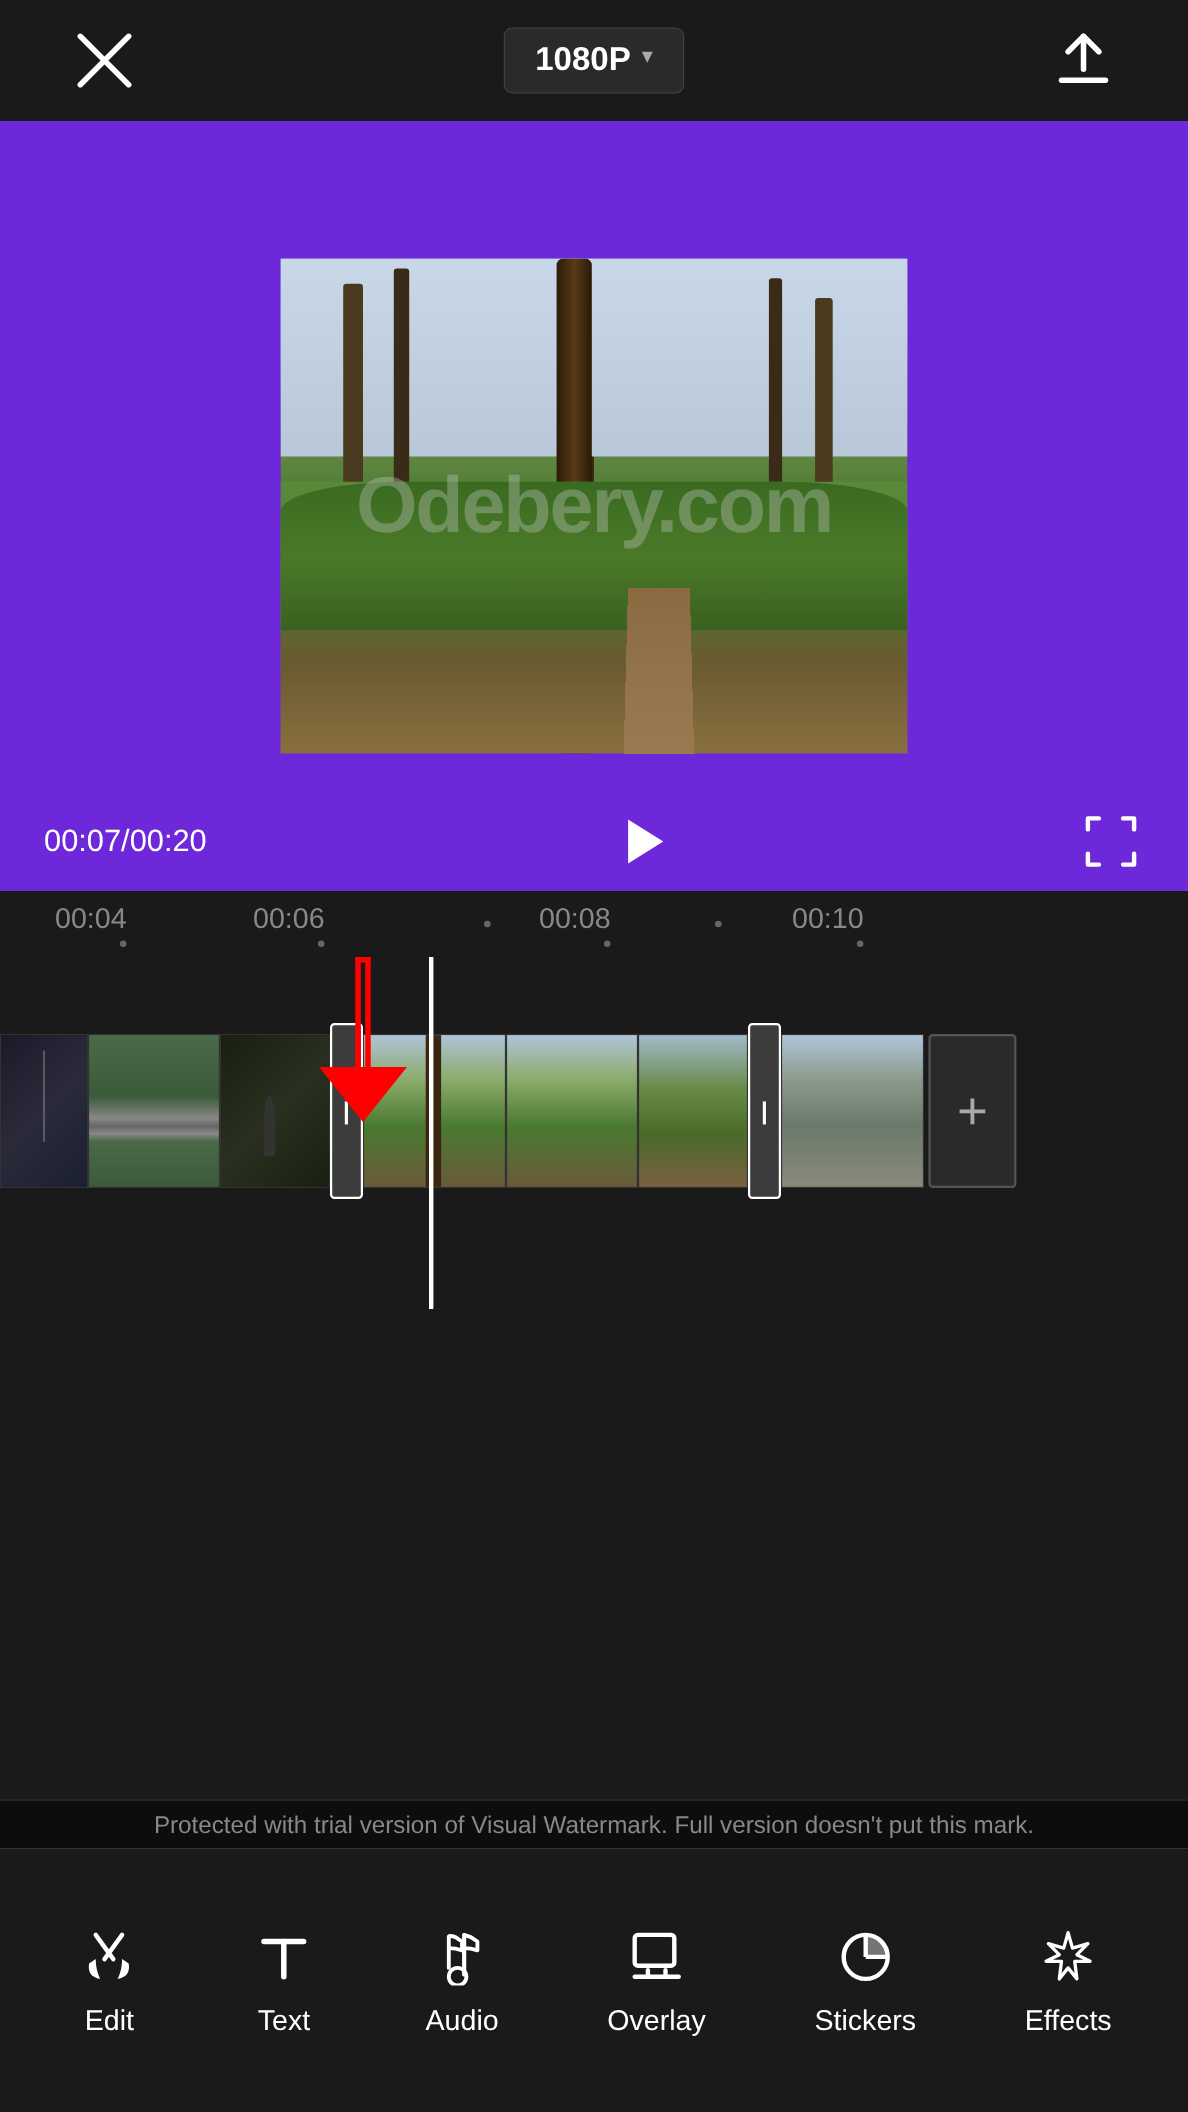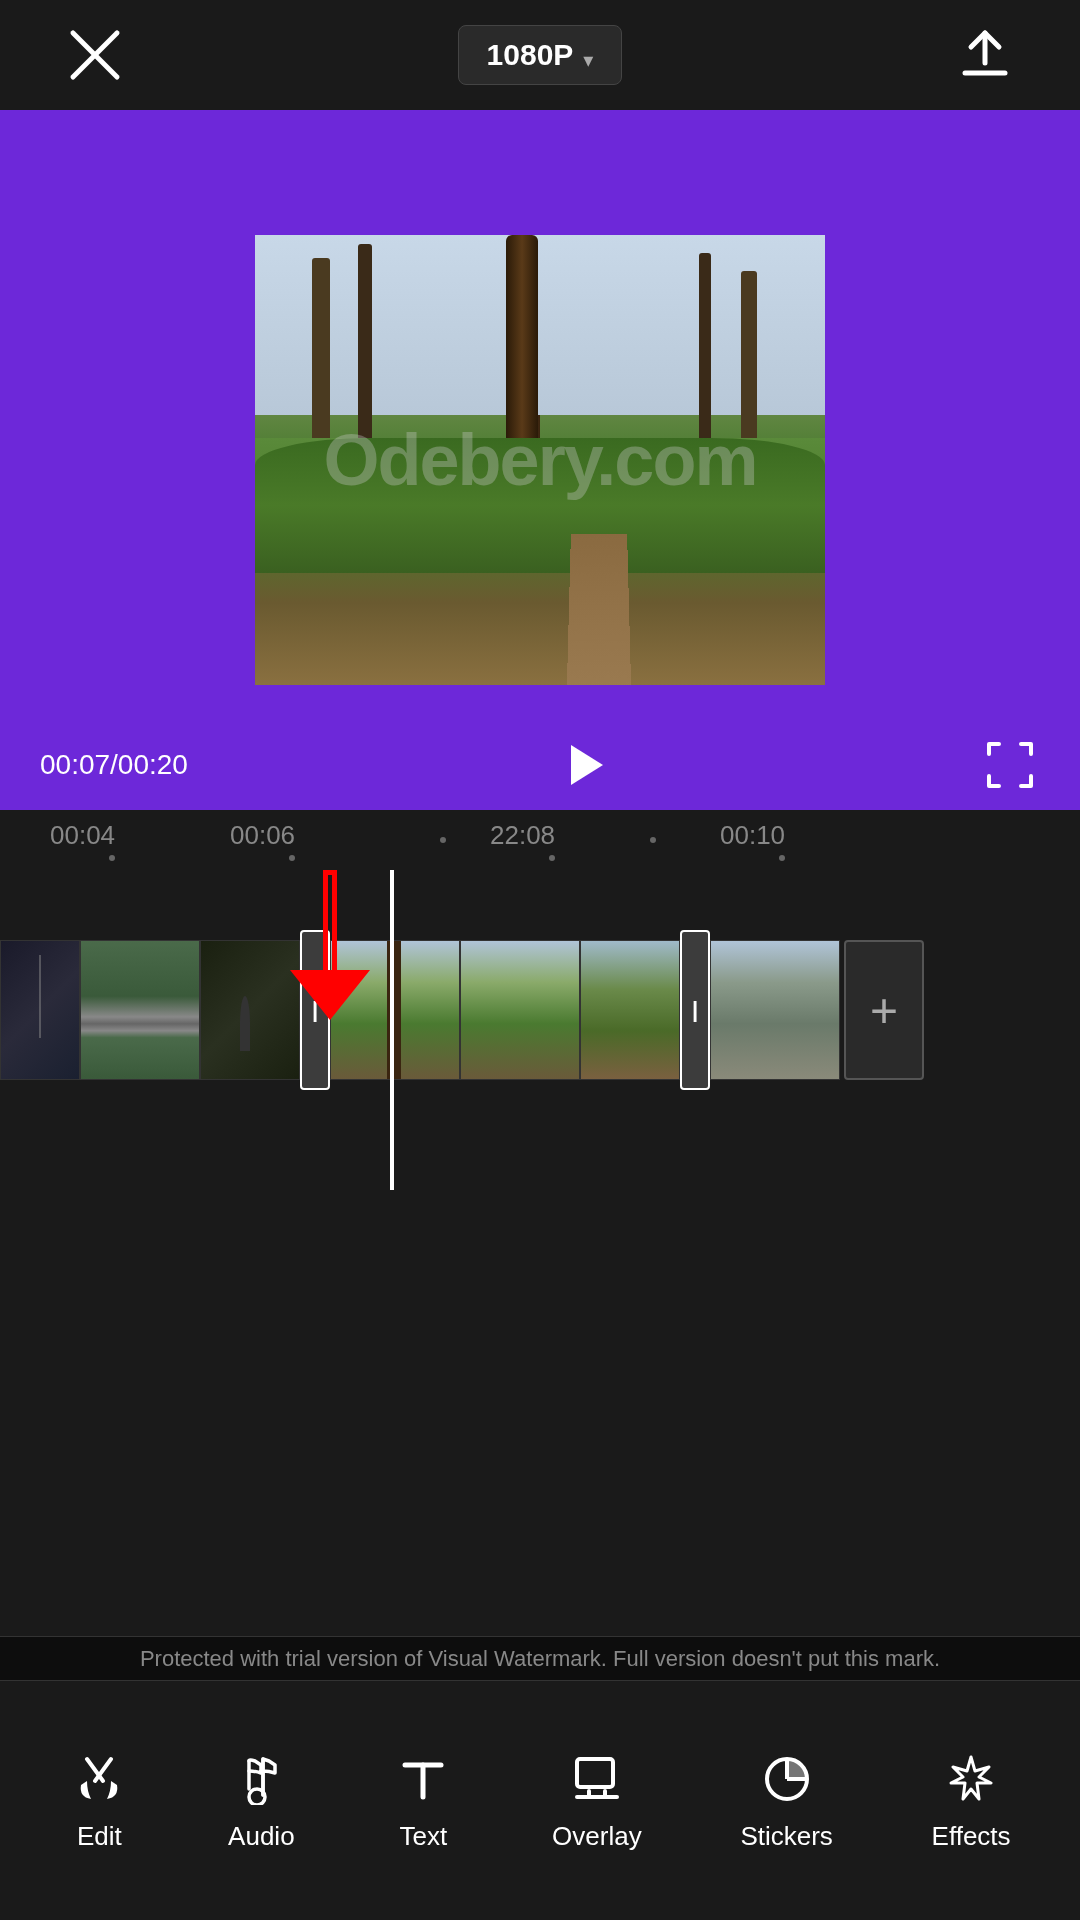--- a/index.html
+++ b/index.html
@@ -36,21 +36,21 @@
       justify-content: center;
       cursor: pointer;
     }
 
     .resolution-badge {
       background-color: #2a2a2a;
       border: 1px solid #444;
       border-radius: 8px;
       padding: 12px 28px;
       display: flex;
-      align-items: flex-end;
+      align-items: flex-start;
       gap: 10px;
       cursor: pointer;
     }
 
     .resolution-text {
       font-size: 30px;
       font-weight: 600;
       color: #ffffff;
     }
 
@@ -479,21 +479,21 @@
         <div class="ruler-dot"></div>
       </div>
       <div class="ruler-mark" style="left: 230px;">
         <span class="ruler-time">00:06</span>
         <div class="ruler-dot"></div>
       </div>
       <div class="ruler-mark" style="left: 440px;">
         <div class="ruler-dot"></div>
       </div>
       <div class="ruler-mark" style="left: 490px;">
-        <span class="ruler-time">22:08</span>
+        <span class="ruler-time">00:08</span>
         <div class="ruler-dot"></div>
       </div>
       <div class="ruler-mark" style="left: 650px;">
         <div class="ruler-dot"></div>
       </div>
       <div class="ruler-mark" style="left: 720px;">
         <span class="ruler-time">00:10</span>
         <div class="ruler-dot"></div>
       </div>
     </div>
@@ -566,48 +566,48 @@
     <div class="toolbar-item">
       <div class="toolbar-icon">
         <svg width="52" height="52" viewBox="0 0 52 52">
           <line x1="14" y1="6" x2="30" y2="28" stroke="#fff" stroke-width="4" stroke-linecap="round"></line>
           <line x1="38" y1="6" x2="22" y2="28" stroke="#fff" stroke-width="4" stroke-linecap="round"></line>
           <path d="M8,32 Q6,44 18,46 Q14,38 14,28 Z" fill="#fff"></path>
           <path d="M44,32 Q46,44 34,46 Q38,38 38,28 Z" fill="#fff"></path>
         </svg>
       </div>
       <span class="toolbar-label">Edit</span>
+    </div>
+
+    <div class="toolbar-item">
+      <div class="toolbar-icon">
+        <svg width="52" height="52" viewBox="0 0 52 52">
+          <line x1="8" y1="12" x2="44" y2="12" stroke="#fff" stroke-width="5" stroke-linecap="round"></line>
+          <line x1="26" y1="12" x2="26" y2="44" stroke="#fff" stroke-width="5" stroke-linecap="round"></line>
+        </svg>
+      </div>
+      <span class="toolbar-label">Text</span>
     </div>
 
     <div class="toolbar-item">
       <div class="toolbar-icon">
         <svg width="52" height="52" viewBox="0 0 52 52">
           <path d="M28,6 L28,42 M28,6 Q28,6 34,8 L40,12 L40,20 Q34,18 28,18" stroke="#fff" stroke-width="3.5" fill="none" stroke-linecap="round" stroke-linejoin="round"></path>
           <circle cx="22" cy="44" r="8" stroke="#fff" stroke-width="3.5" fill="none"></circle>
           <line x1="28" y1="42" x2="28" y2="6" stroke="#fff" stroke-width="3.5" stroke-linecap="round"></line>
           <line x1="14" y1="36" x2="14" y2="8" stroke="#fff" stroke-width="3.5" stroke-linecap="round"></line>
           <path d="M14,8 Q14,6 20,8 L26,12 L26,20 Q20,18 14,18" fill="none" stroke="#fff" stroke-width="3.5" stroke-linecap="round" stroke-linejoin="round"></path>
         </svg>
       </div>
       <span class="toolbar-label">Audio</span>
     </div>
 
     <div class="toolbar-item">
       <div class="toolbar-icon">
         <svg width="52" height="52" viewBox="0 0 52 52">
-          <line x1="8" y1="12" x2="44" y2="12" stroke="#fff" stroke-width="5" stroke-linecap="round"></line>
-          <line x1="26" y1="12" x2="26" y2="44" stroke="#fff" stroke-width="5" stroke-linecap="round"></line>
-        </svg>
-      </div>
-      <span class="toolbar-label">Text</span>
-    </div>
-
-    <div class="toolbar-item">
-      <div class="toolbar-icon">
-        <svg width="52" height="52" viewBox="0 0 52 52">
           <rect x="6" y="6" width="36" height="28" rx="3" stroke="#fff" stroke-width="4" fill="none"></rect>
           <line x1="6" y1="44" x2="46" y2="44" stroke="#fff" stroke-width="4" stroke-linecap="round"></line>
           <line x1="18" y1="38" x2="18" y2="44" stroke="#fff" stroke-width="4" stroke-linecap="round"></line>
           <line x1="34" y1="38" x2="34" y2="44" stroke="#fff" stroke-width="4" stroke-linecap="round"></line>
         </svg>
       </div>
       <span class="toolbar-label">Overlay</span>
     </div>
 
     <div class="toolbar-item">

